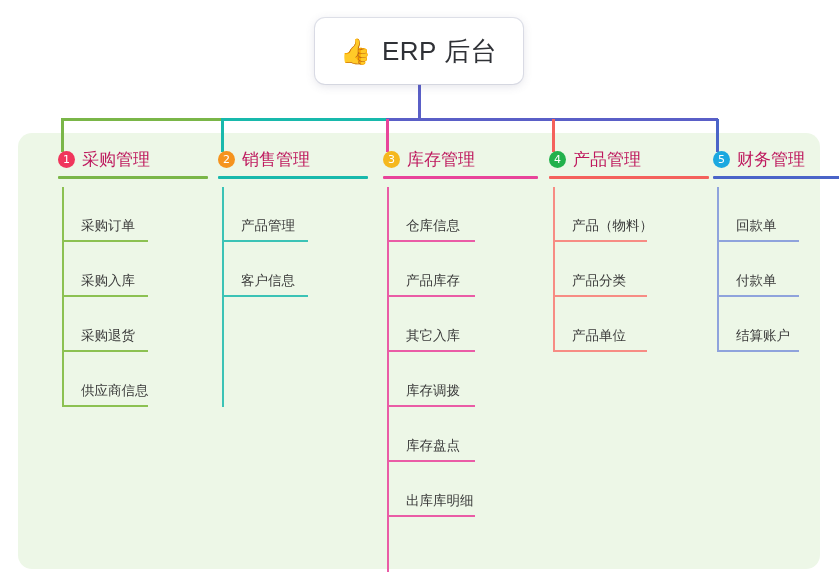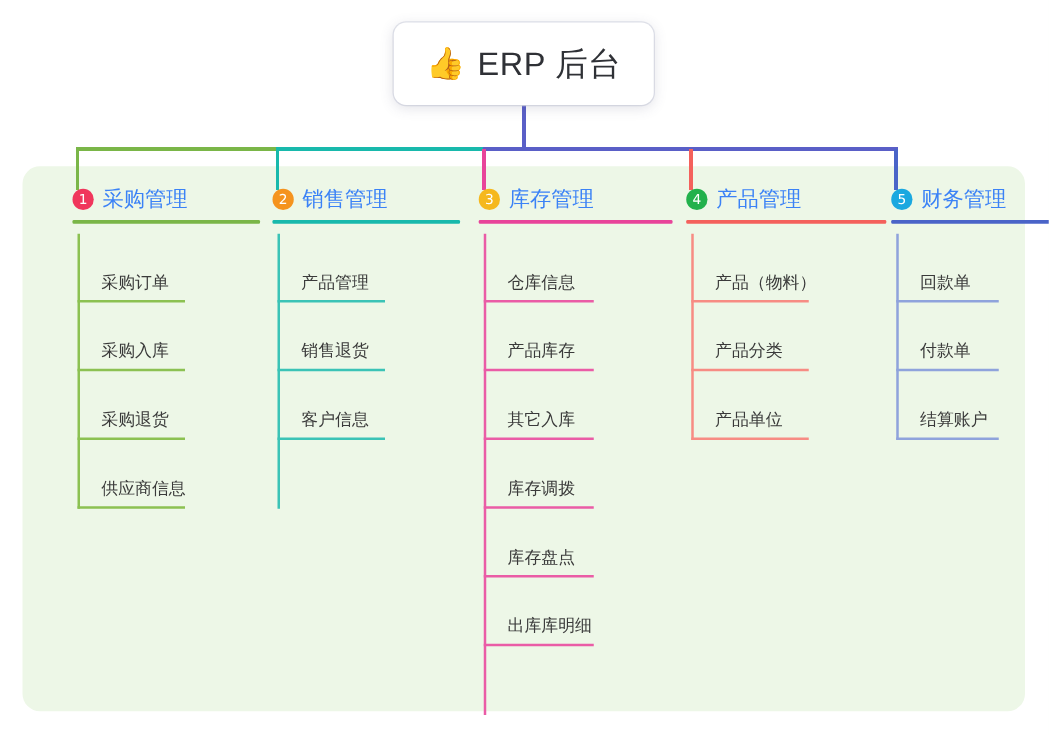--- a/index.html
+++ b/index.html
@@ -91,21 +91,21 @@
     border-radius: 50%;
     color: #ffffff;
     font-size: 11px;
     line-height: 17px;
     text-align: center;
     flex: 0 0 auto;
     font-family: "DejaVu Sans", sans-serif;
   }
   .col-title {
     font-size: 17px;
-    color: #3b82f6;
+    color: #be185d;
     white-space: nowrap;
   }
   .head-rule {
     position: absolute;
     left: 22px;
     top: 33px;
     height: 3px;
     border-radius: 1px;
   }
 
@@ -201,24 +201,20 @@
           <span class="col-title">销售管理</span>
           <div class="head-rule" style="width: 150px; background: rgb(24, 185, 172);"></div>
         </div>
         <div class="leaves">
           <div class="trunk" style="background: rgb(59, 195, 182); height: 220px;"></div>
           <div class="leaf">
             <span class="leaf-label">产品管理</span>
             <div class="leaf-rule" style="width: 86px; background: rgb(59, 195, 182);"></div>
           </div>
           <div class="leaf">
-            <span class="leaf-label">销售退货</span>
-            <div class="leaf-rule" style="width: 86px; background: rgb(59, 195, 182);"></div>
-          </div>
-          <div class="leaf">
             <span class="leaf-label">客户信息</span>
             <div class="leaf-rule" style="width: 86px; background: rgb(59, 195, 182);"></div>
           </div>
         </div>
       </div>
       <div class="column" style="left: 361px;">
         <div class="col-head">
           <span class="badge" style="background: rgb(245, 184, 30);">3</span>
           <span class="col-title">库存管理</span>
           <div class="head-rule" style="width: 155px; background: rgb(232, 68, 154);"></div>

